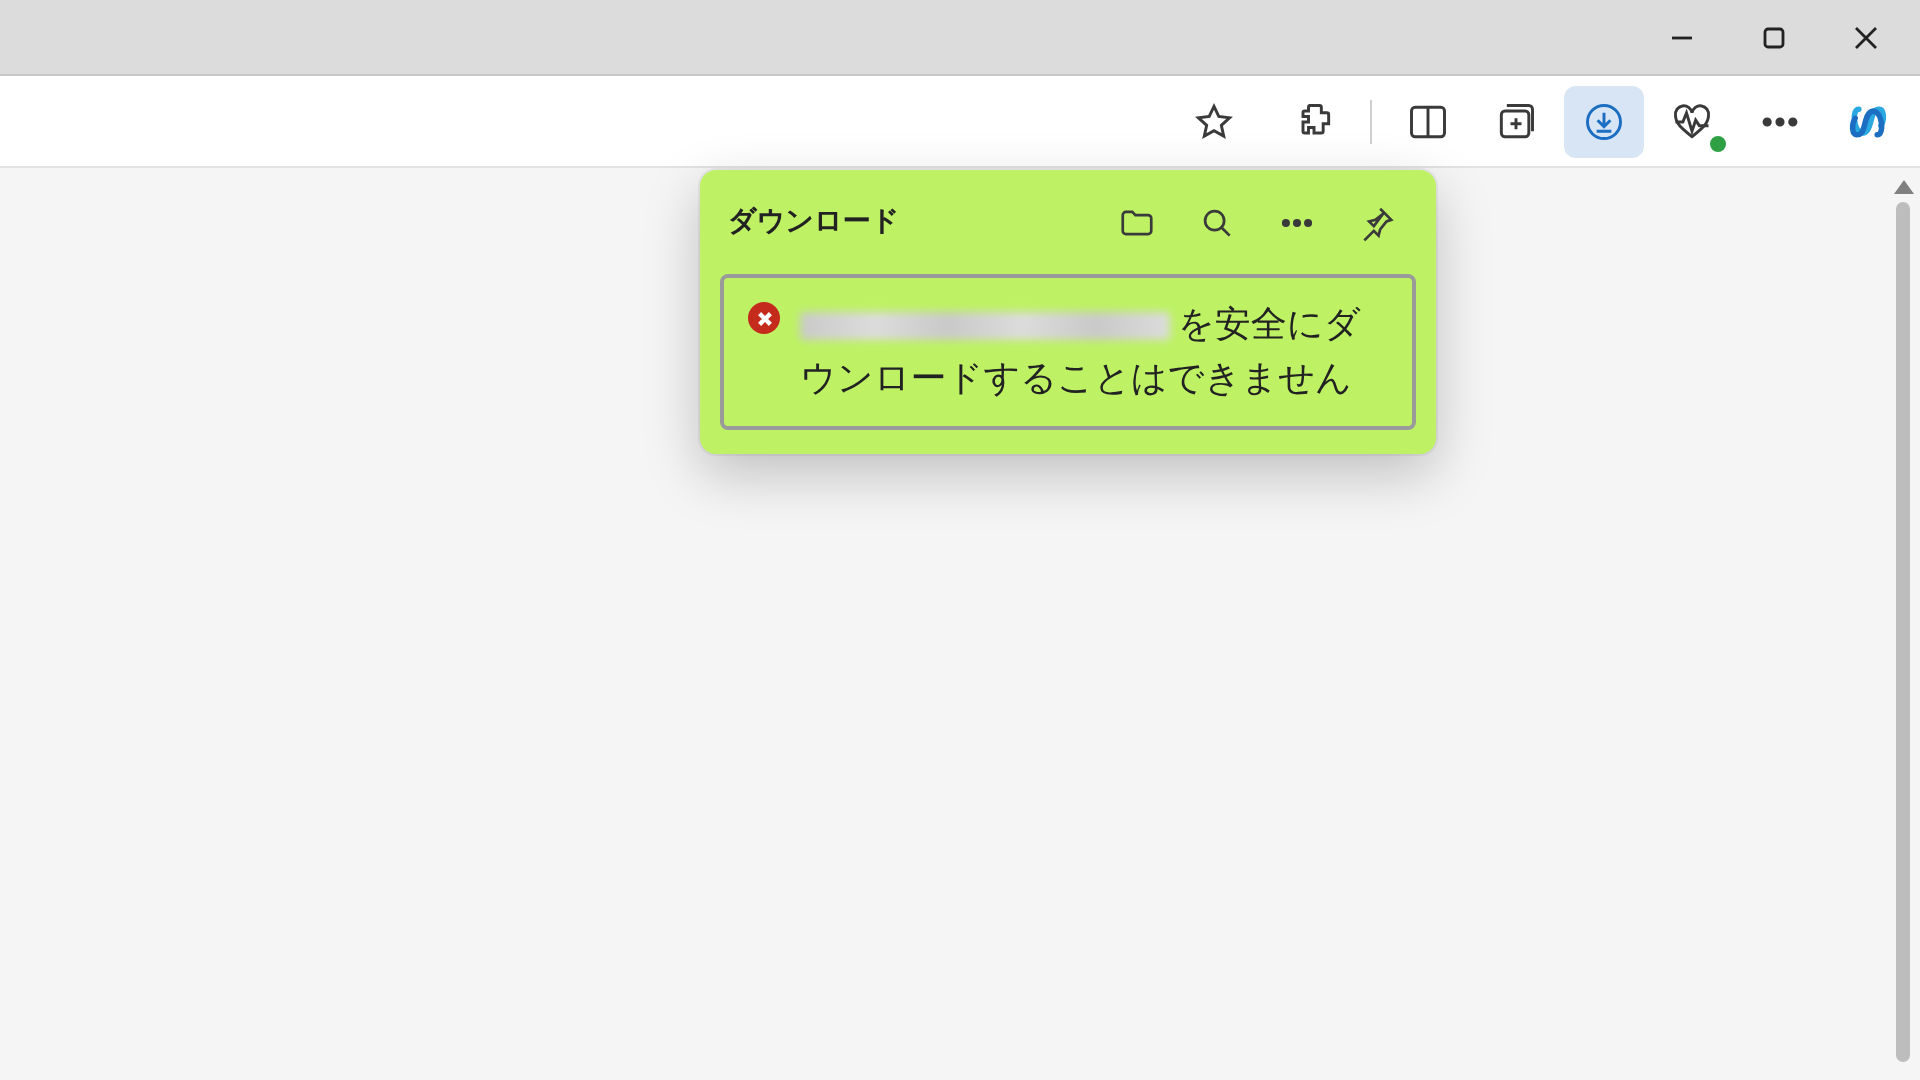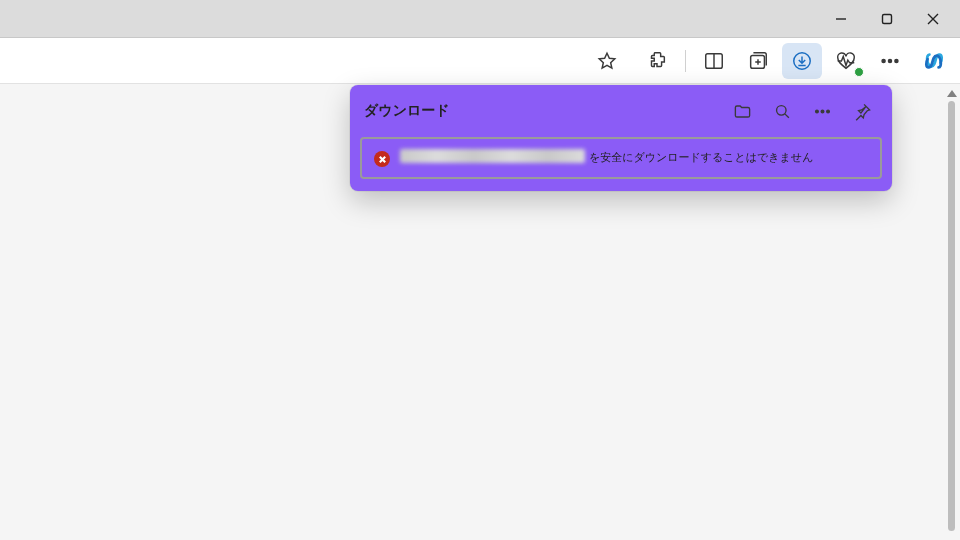--- a/index.html
+++ b/index.html
@@ -90,22 +90,22 @@
       height: 430px;
       background: #bdbdbd;
       border-radius: 4px;
     }
 
     
     .popover {
       position: absolute;
       top: 85px;
       left: 350px;
-      width: 542px;
-      background: #8b5cf6;
+      width: 368px;
+      background: #bef264;
       border-radius: 8px;
       box-shadow: 0 10px 28px rgba(0,0,0,0.22), 0 0 0 1px rgba(0,0,0,0.05);
       overflow: visible;
     }
     .pop-head {
       display: flex; align-items: center;
       padding: 10px 14px 8px 14px;
       gap: 8px;
     }
     .pop-title { font-size: 14px; font-weight: 600; color: #222; flex: 1; }
@@ -123,21 +123,21 @@
       padding: 10px 12px;
       display: flex; align-items: flex-start; gap: 10px;
     }
     .err-circle {
       width: 16px; height: 16px; border-radius: 50%;
       background: #c42b1c; flex-shrink: 0;
       display:flex; align-items:center; justify-content:center;
       margin-top: 2px;
     }
     .err-circle svg { width: 9px; height: 9px; stroke: #fff; stroke-width: 2.4; }
-    .dl-text { font-size: 11px; color: #222; line-height: 1.5; }
+    .dl-text { font-size: 18px; color: #222; line-height: 1.5; }
     .redacted {
       display: inline-block;
       width: 185px; height: 14px;
       vertical-align: -2px;
       background: linear-gradient(90deg,#c9c9c9,#dcdcdc 20%,#c9c9c9 40%,#dcdcdc 60%,#c9c9c9 80%,#dcdcdc);
       filter: blur(2px);
       border-radius: 2px;
       margin-right: 4px;
     }
   </style>

